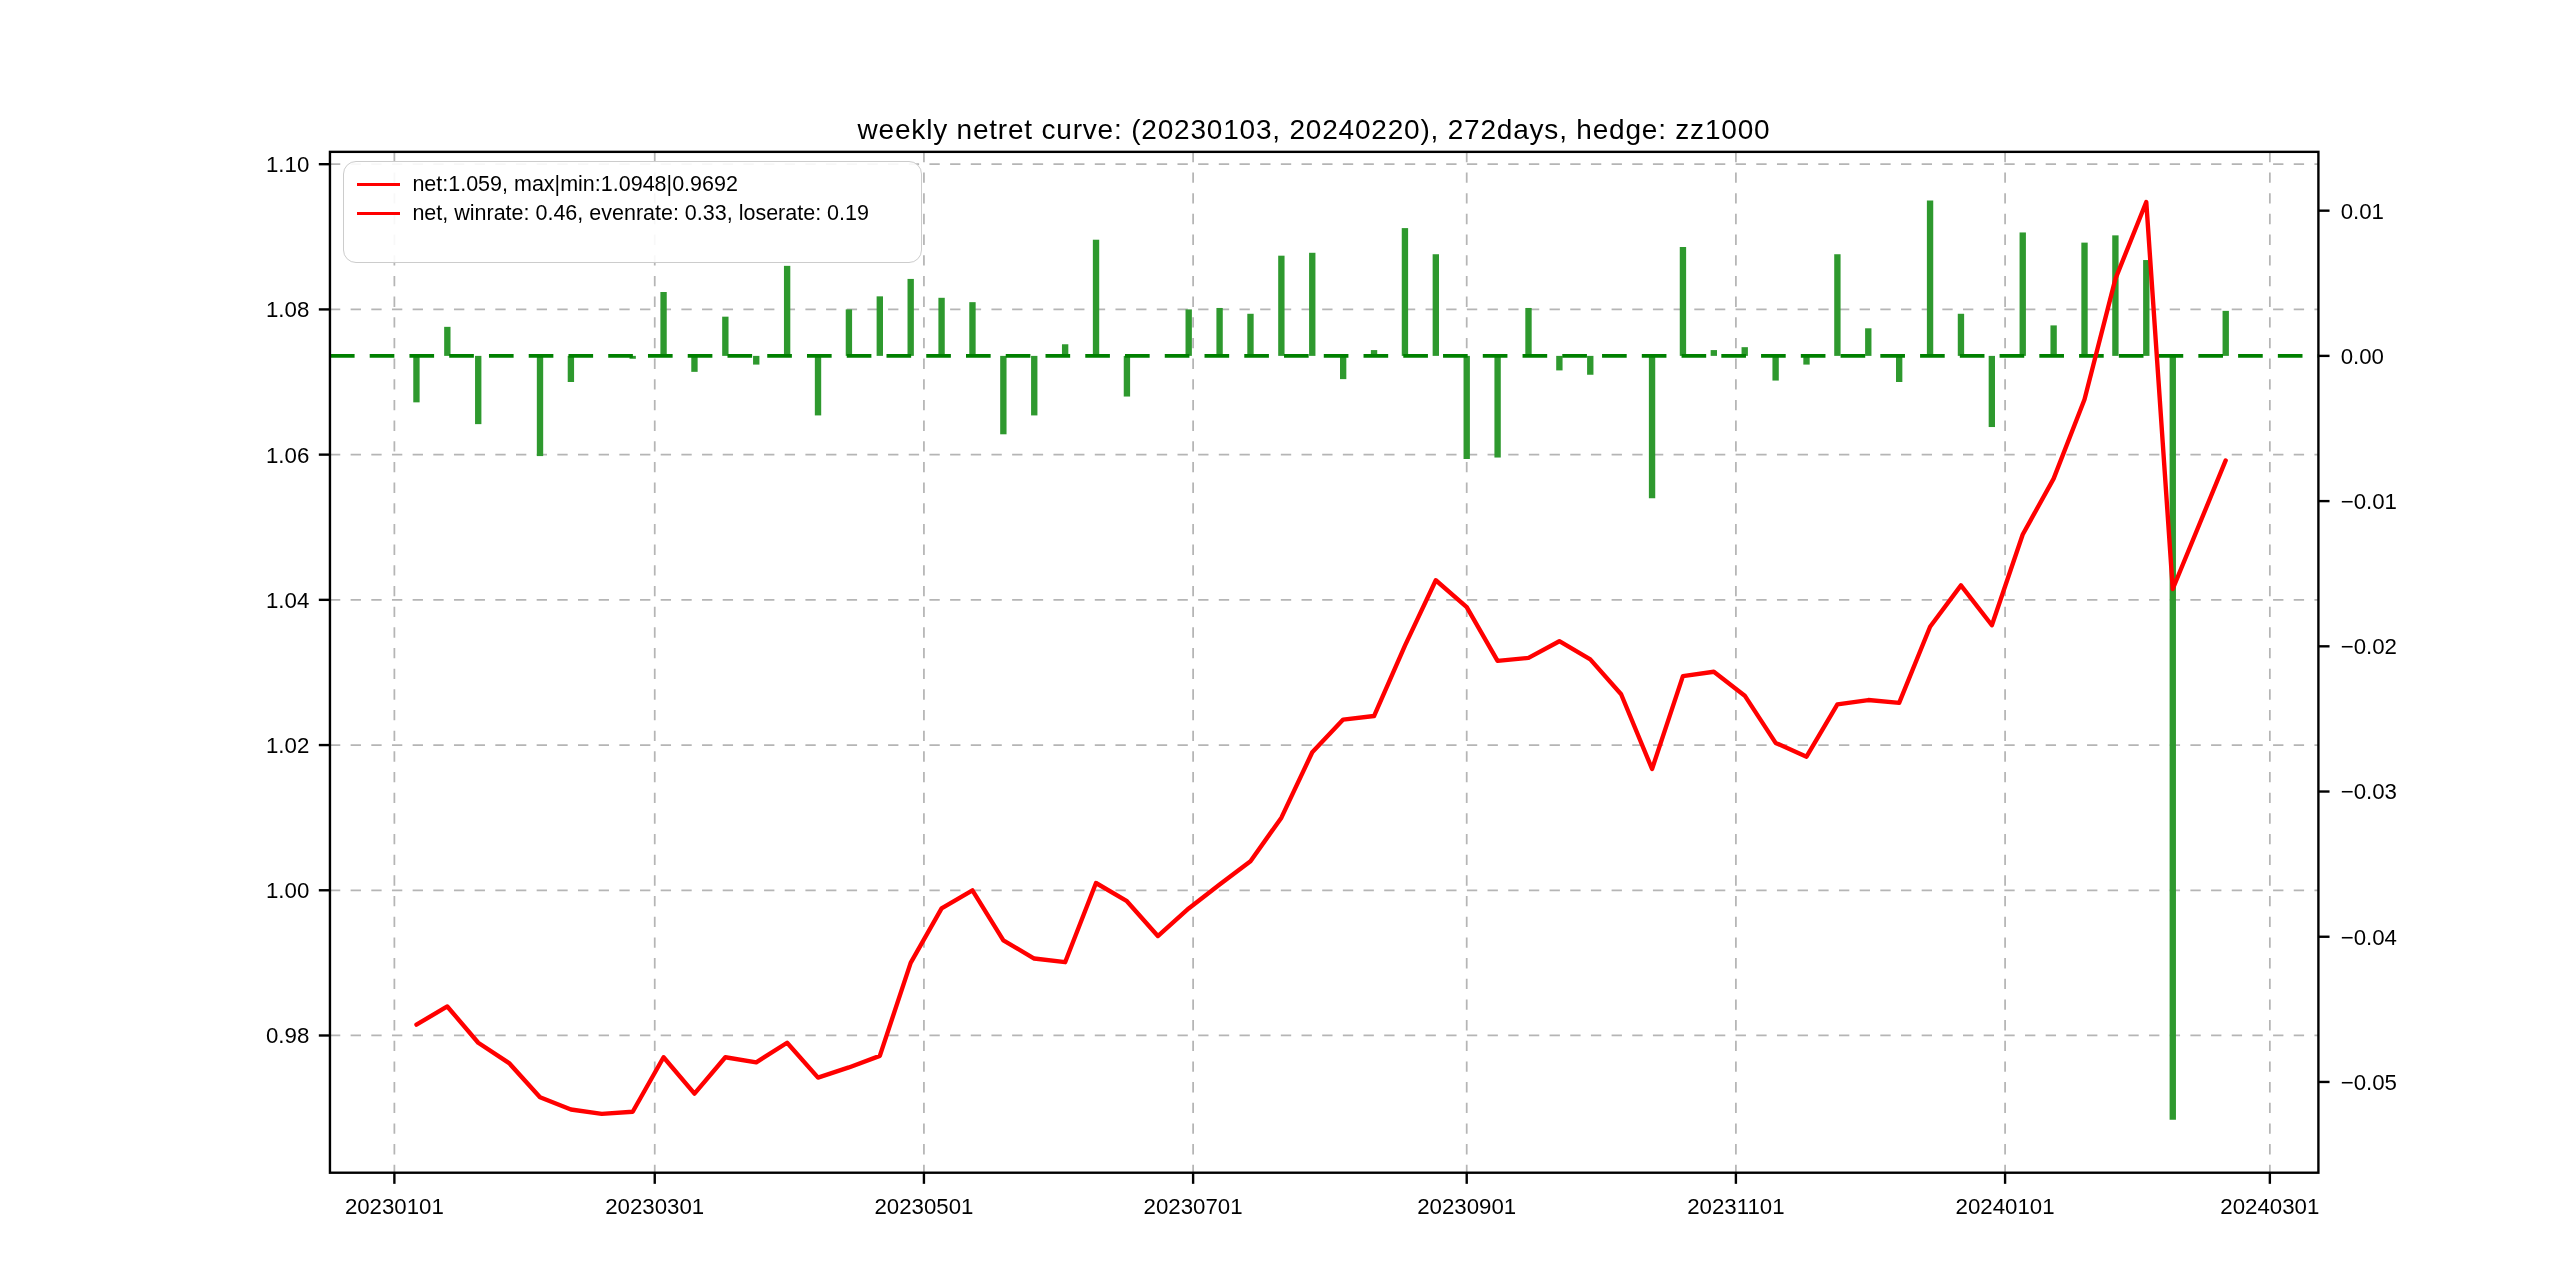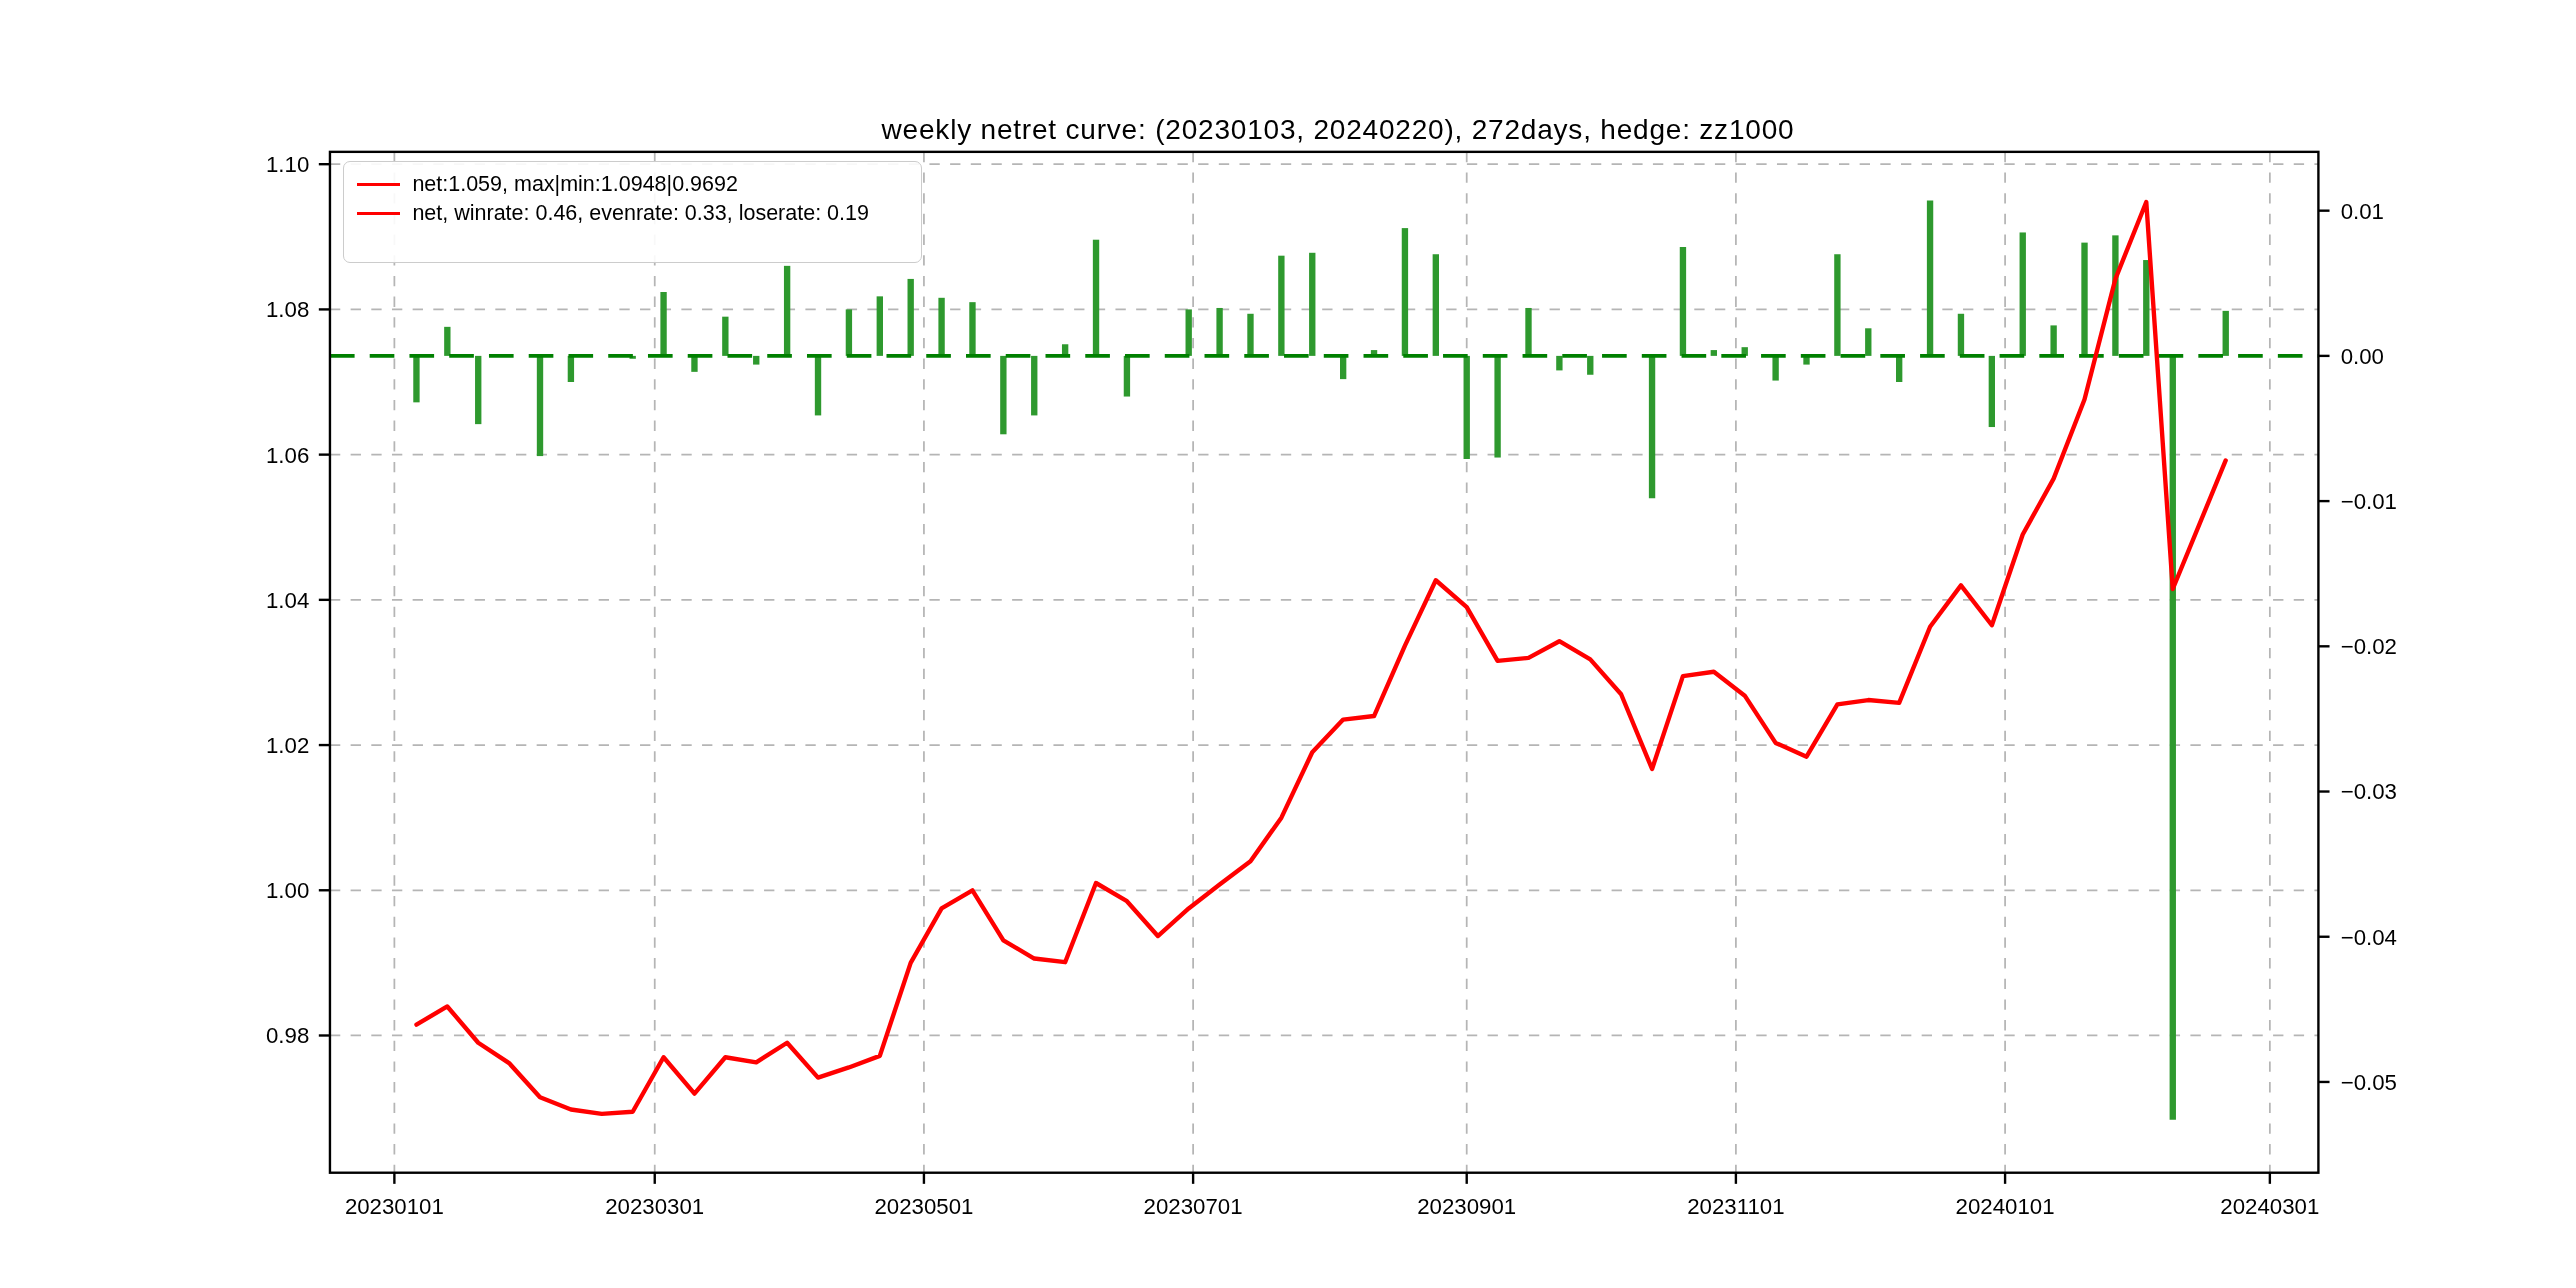--- a/index.html
+++ b/index.html
@@ -1,25 +1,25 @@
 <!DOCTYPE html>
 <html style="font-size:12.7px"><head>
 <meta charset="utf-8">
 <style>
   html,body{margin:0;padding:0;background:#ffffff;}
   body{width:2576px;height:1288px;font-family:"Liberation Sans",sans-serif;position:relative;}
   .figure{position:absolute;left:0;top:0;width:2576px;height:1288px;background:#ffffff;}
   svg{position:absolute;left:0;top:0;}
   .chart-title{
-    position:absolute;left:344px;top:114px;width:1988px;
+    position:absolute;left:320px;top:114px;width:1988px;
     text-align:center;font-size:28px;color:#000000;letter-spacing:0.8px;
   }
   .legend{
     position:absolute;left:343px;top:161px;width:579px;height:102px;
-    background:rgba(255,255,255,0.9);border:1.6px solid #cccccc;border-radius:7px;
+    background:rgba(255,255,255,0.9);border:1.6px solid #cccccc;border-radius:13px;
     box-sizing:border-box;padding:8px 0 0 12.7px;
   }
   .legend-row{display:flex;align-items:center;height:29px;}
   .legend-swatch{width:43px;height:0;border-top:3.2px solid #ff0000;margin-right:12.7px;flex:0 0 auto;}
   .legend-label{font-size:21.5px;color:#000000;white-space:nowrap;}
   text{font-family:"Liberation Sans",sans-serif;}
 </style>
 </head>
 <body>
 

